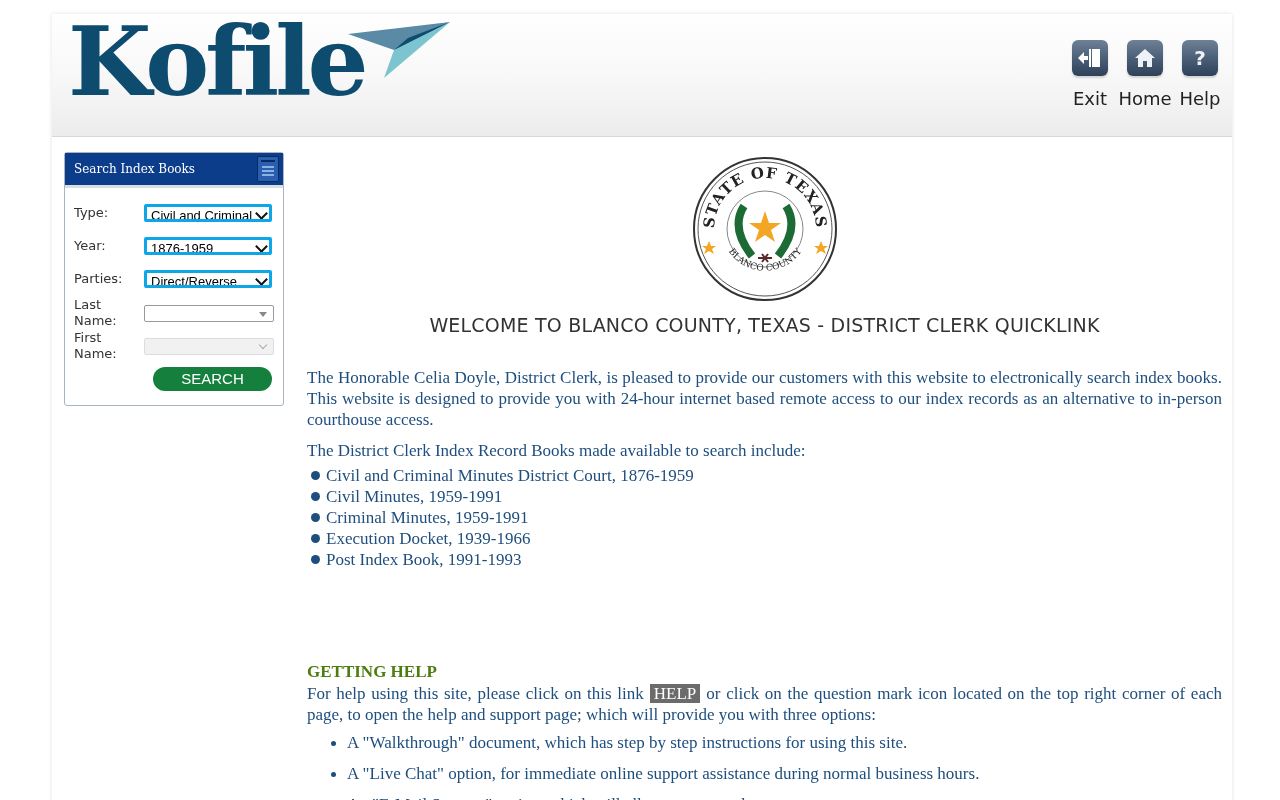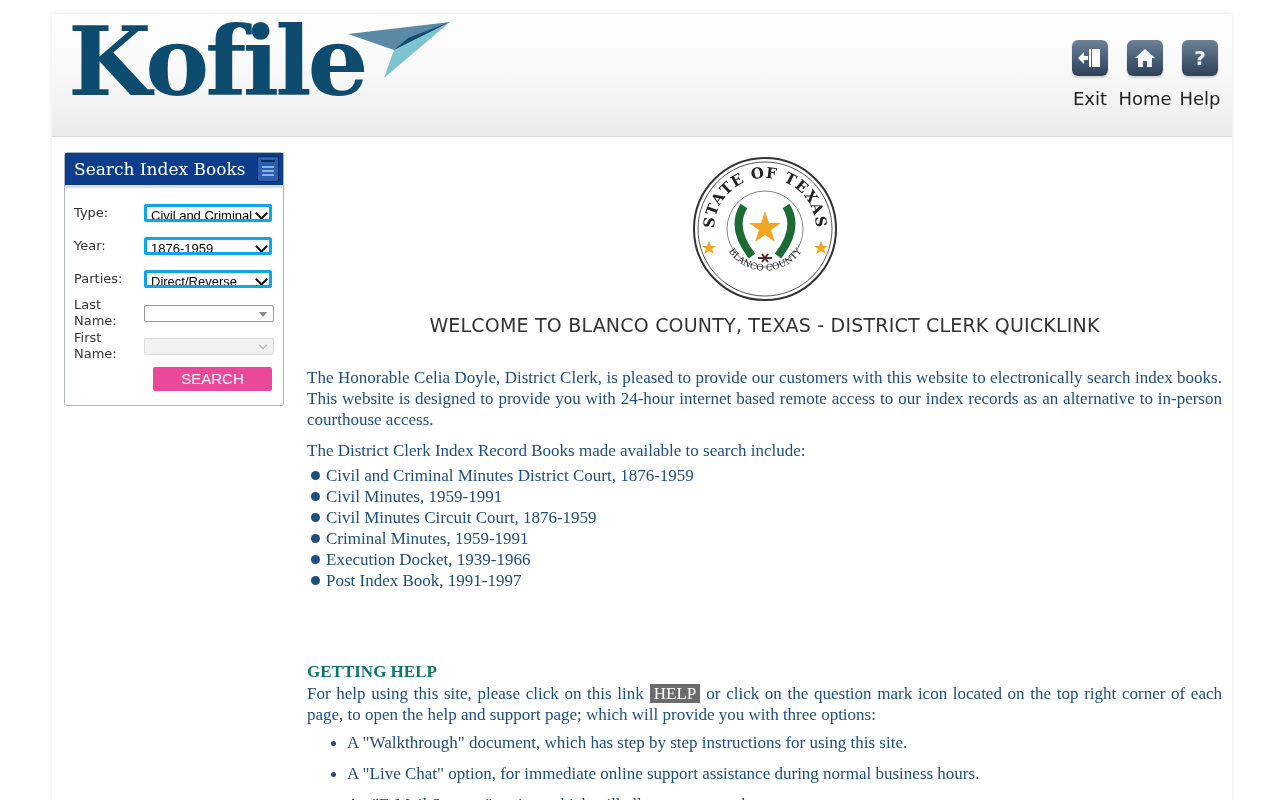--- a/index.html
+++ b/index.html
@@ -17,55 +17,55 @@
   .nav-item { display: flex; flex-direction: column; align-items: center; width: 36px; cursor: pointer; }
   .nav-icon { width: 36px; height: 36px; border-radius: 6px;
               background: linear-gradient(180deg, #6e8196 0%, #4b5f78 50%, #2e4159 100%);
               display: flex; align-items: center; justify-content: center;
               box-shadow: 0 2px 2px rgba(0,0,0,0.15); }
   .nav-label { margin-top: 12px; font-size: 18px; color: #222; font-family: "DejaVu Sans", sans-serif; white-space: nowrap; }
 
   .sidebar { position: absolute; left: 12px; top: 138px; width: 218px; height: 252px;
              border: 1px solid #a9b6c2; border-radius: 3px; background: #fff; }
   .sb-head { height: 32px; background: #0c3d8a; color: #fff; position: relative;
-             font-family: "DejaVu Serif", serif; font-size: 17px; line-height: 32px; padding-left: 9px;
+             font-family: "DejaVu Serif", serif; font-size: 12px; line-height: 32px; padding-left: 9px;
              border-bottom: 3px solid #d9dee4; }
   .sb-book { position: absolute; right: 4px; top: 3px; width: 20px; height: 24px; background: #2a5fb0;
              border: 1px solid #072b63; border-radius: 2px; }
   .sb-book:before { content: ""; position: absolute; left: 3px; top: 3px; right: 3px; height: 2px; background: #072b63; }
   .sb-book .ln { position: absolute; left: 4px; right: 4px; height: 2px; background: #8cb0e4; }
   .field-row { position: absolute; left: 9px; width: 202px; display: flex; align-items: center; }
   .field-label { width: 70px; font-size: 13px; color: #333; line-height: 16px; }
   .select { width: 128px; height: 18px; border: 3px solid #0ea5e9; border-radius: 2px; background: #fff;
             font-family: "Liberation Sans", sans-serif; font-size: 13px; color: #000; line-height: 17px;
             padding-left: 4px; box-sizing: border-box; position: relative; overflow: hidden; white-space: nowrap; }
   .select .chev { position: absolute; right: 3px; top: 3px; width: 7px; height: 7px; border-right: 2px solid #111;
                   border-bottom: 2px solid #111; transform: rotate(45deg); transform-origin: center; top: 2px; }
   .combo { width: 130px; height: 17px; border: 1px solid #999; border-radius: 2px; background: #fff; position: relative; box-sizing: border-box; }
   .combo .tri { position: absolute; right: 6px; top: 6px; width: 0; height: 0; border-left: 4px solid transparent;
                 border-right: 4px solid transparent; border-top: 5px solid #888; }
   .combo.disabled { background: #f1f1f1; border-color: #ddd; }
   .combo.disabled .vchev { position: absolute; right: 7px; top: 3px; width: 5px; height: 5px; border-right: 1.5px solid #aaa;
                            border-bottom: 1.5px solid #aaa; transform: rotate(45deg); }
-  .search-btn { position: absolute; left: 88px; top: 214px; width: 119px; height: 24px; background: #ec4899;
-                border-radius: 2px; color: #fff; font-size: 15px; text-align: center; line-height: 24px; cursor: pointer;
+  .search-btn { position: absolute; left: 88px; top: 214px; width: 119px; height: 24px; background: #15803d;
+                border-radius: 12px; color: #fff; font-size: 15px; text-align: center; line-height: 24px; cursor: pointer;
                 font-family: "Liberation Sans", sans-serif; }
 
   .main { position: absolute; left: 255px; top: 140px; width: 915px; }
   .seal { position: absolute; left: 385px; top: 2px; width: 146px; height: 146px; }
   .welcome { position: absolute; left: 0; top: 160px; width: 915px; text-align: center; font-size: 19px;
              color: #333; letter-spacing: 0.2px; font-family: "DejaVu Sans", sans-serif; }
   .body-text { font-family: "Liberation Serif", serif; font-size: 17px; color: #1e4e7e; line-height: 21px; }
   .intro { position: absolute; left: 0; top: 213px; width: 915px; text-align: justify; }
   .avail { position: absolute; left: 0; top: 286px; width: 915px; }
   .avail ul { list-style: none; margin: 4px; padding: 0; }
   .avail li { white-space: nowrap; }
   .avail li .dot { display: inline-block; width: 9px; height: 9px; border-radius: 50%; background: #1e4e7e; margin-right: 6px; vertical-align: 1px; }
   .help-title { position: absolute; left: 0; top: 508px; font-family: "Liberation Serif", serif; font-weight: bold;
-                font-size: 17px; color: #0f766e; }
+                font-size: 17px; color: #4d7c0f; }
   .help-para { position: absolute; left: 0; top: 529px; width: 915px; text-align: justify; }
   .help-link { display: inline-block; background: #6b6b6b; color: #fff; padding: 0 4px; margin: 0 6px; line-height: 19px; cursor: pointer; }
   .help-list { position: absolute; left: 0; top: 578px; width: 915px; margin: 0; padding-left: 40px; list-style: none; }
   .help-list li { margin-bottom: 10px; position: relative; white-space: nowrap; }
   .help-list li:before { content: ""; position: absolute; left: -16px; top: 9px; width: 5px; height: 5px; border-radius: 50%; background: #1e4e7e; }
 </style>
 </head>
 <body>
 
 <div class="page">
@@ -189,24 +189,23 @@
 
     <div class="welcome">WELCOME TO BLANCO COUNTY, TEXAS - DISTRICT CLERK QUICKLINK</div>
 
     <div class="intro body-text">The Honorable Celia Doyle, District Clerk, is pleased to provide our customers with this website to electronically search index books. This website is designed to provide you with 24-hour internet based remote access to our index records as an alternative to in-person courthouse access.</div>
 
     <div class="avail body-text">
       <div>The District Clerk Index Record Books made available to search include:</div>
       <ul>
         <li><span class="dot"></span><span>Civil and Criminal Minutes District Court, 1876-1959</span></li>
         <li><span class="dot"></span><span>Civil Minutes, 1959-1991</span></li>
-        <li><span class="dot"></span><span>Civil Minutes Circuit Court, 1876-1959</span></li>
         <li><span class="dot"></span><span>Criminal Minutes, 1959-1991</span></li>
         <li><span class="dot"></span><span>Execution Docket, 1939-1966</span></li>
-        <li><span class="dot"></span><span>Post Index Book, 1991-1997</span></li>
+        <li><span class="dot"></span><span>Post Index Book, 1991-1993</span></li>
       </ul>
     </div>
 
     <div class="help-title">GETTING HELP</div>
     <div class="help-para body-text">
       <span>For help using this site, please click on this link</span><span class="help-link">HELP</span><span>or click on the question mark icon located on the top right corner of each page, to open the help and support page; which will provide you with three options:</span>
     </div>
     <ul class="help-list body-text">
       <li>A "Walkthrough" document, which has step by step instructions for using this site.</li>
       <li>A "Live Chat" option, for immediate online support assistance during normal business hours.</li>

